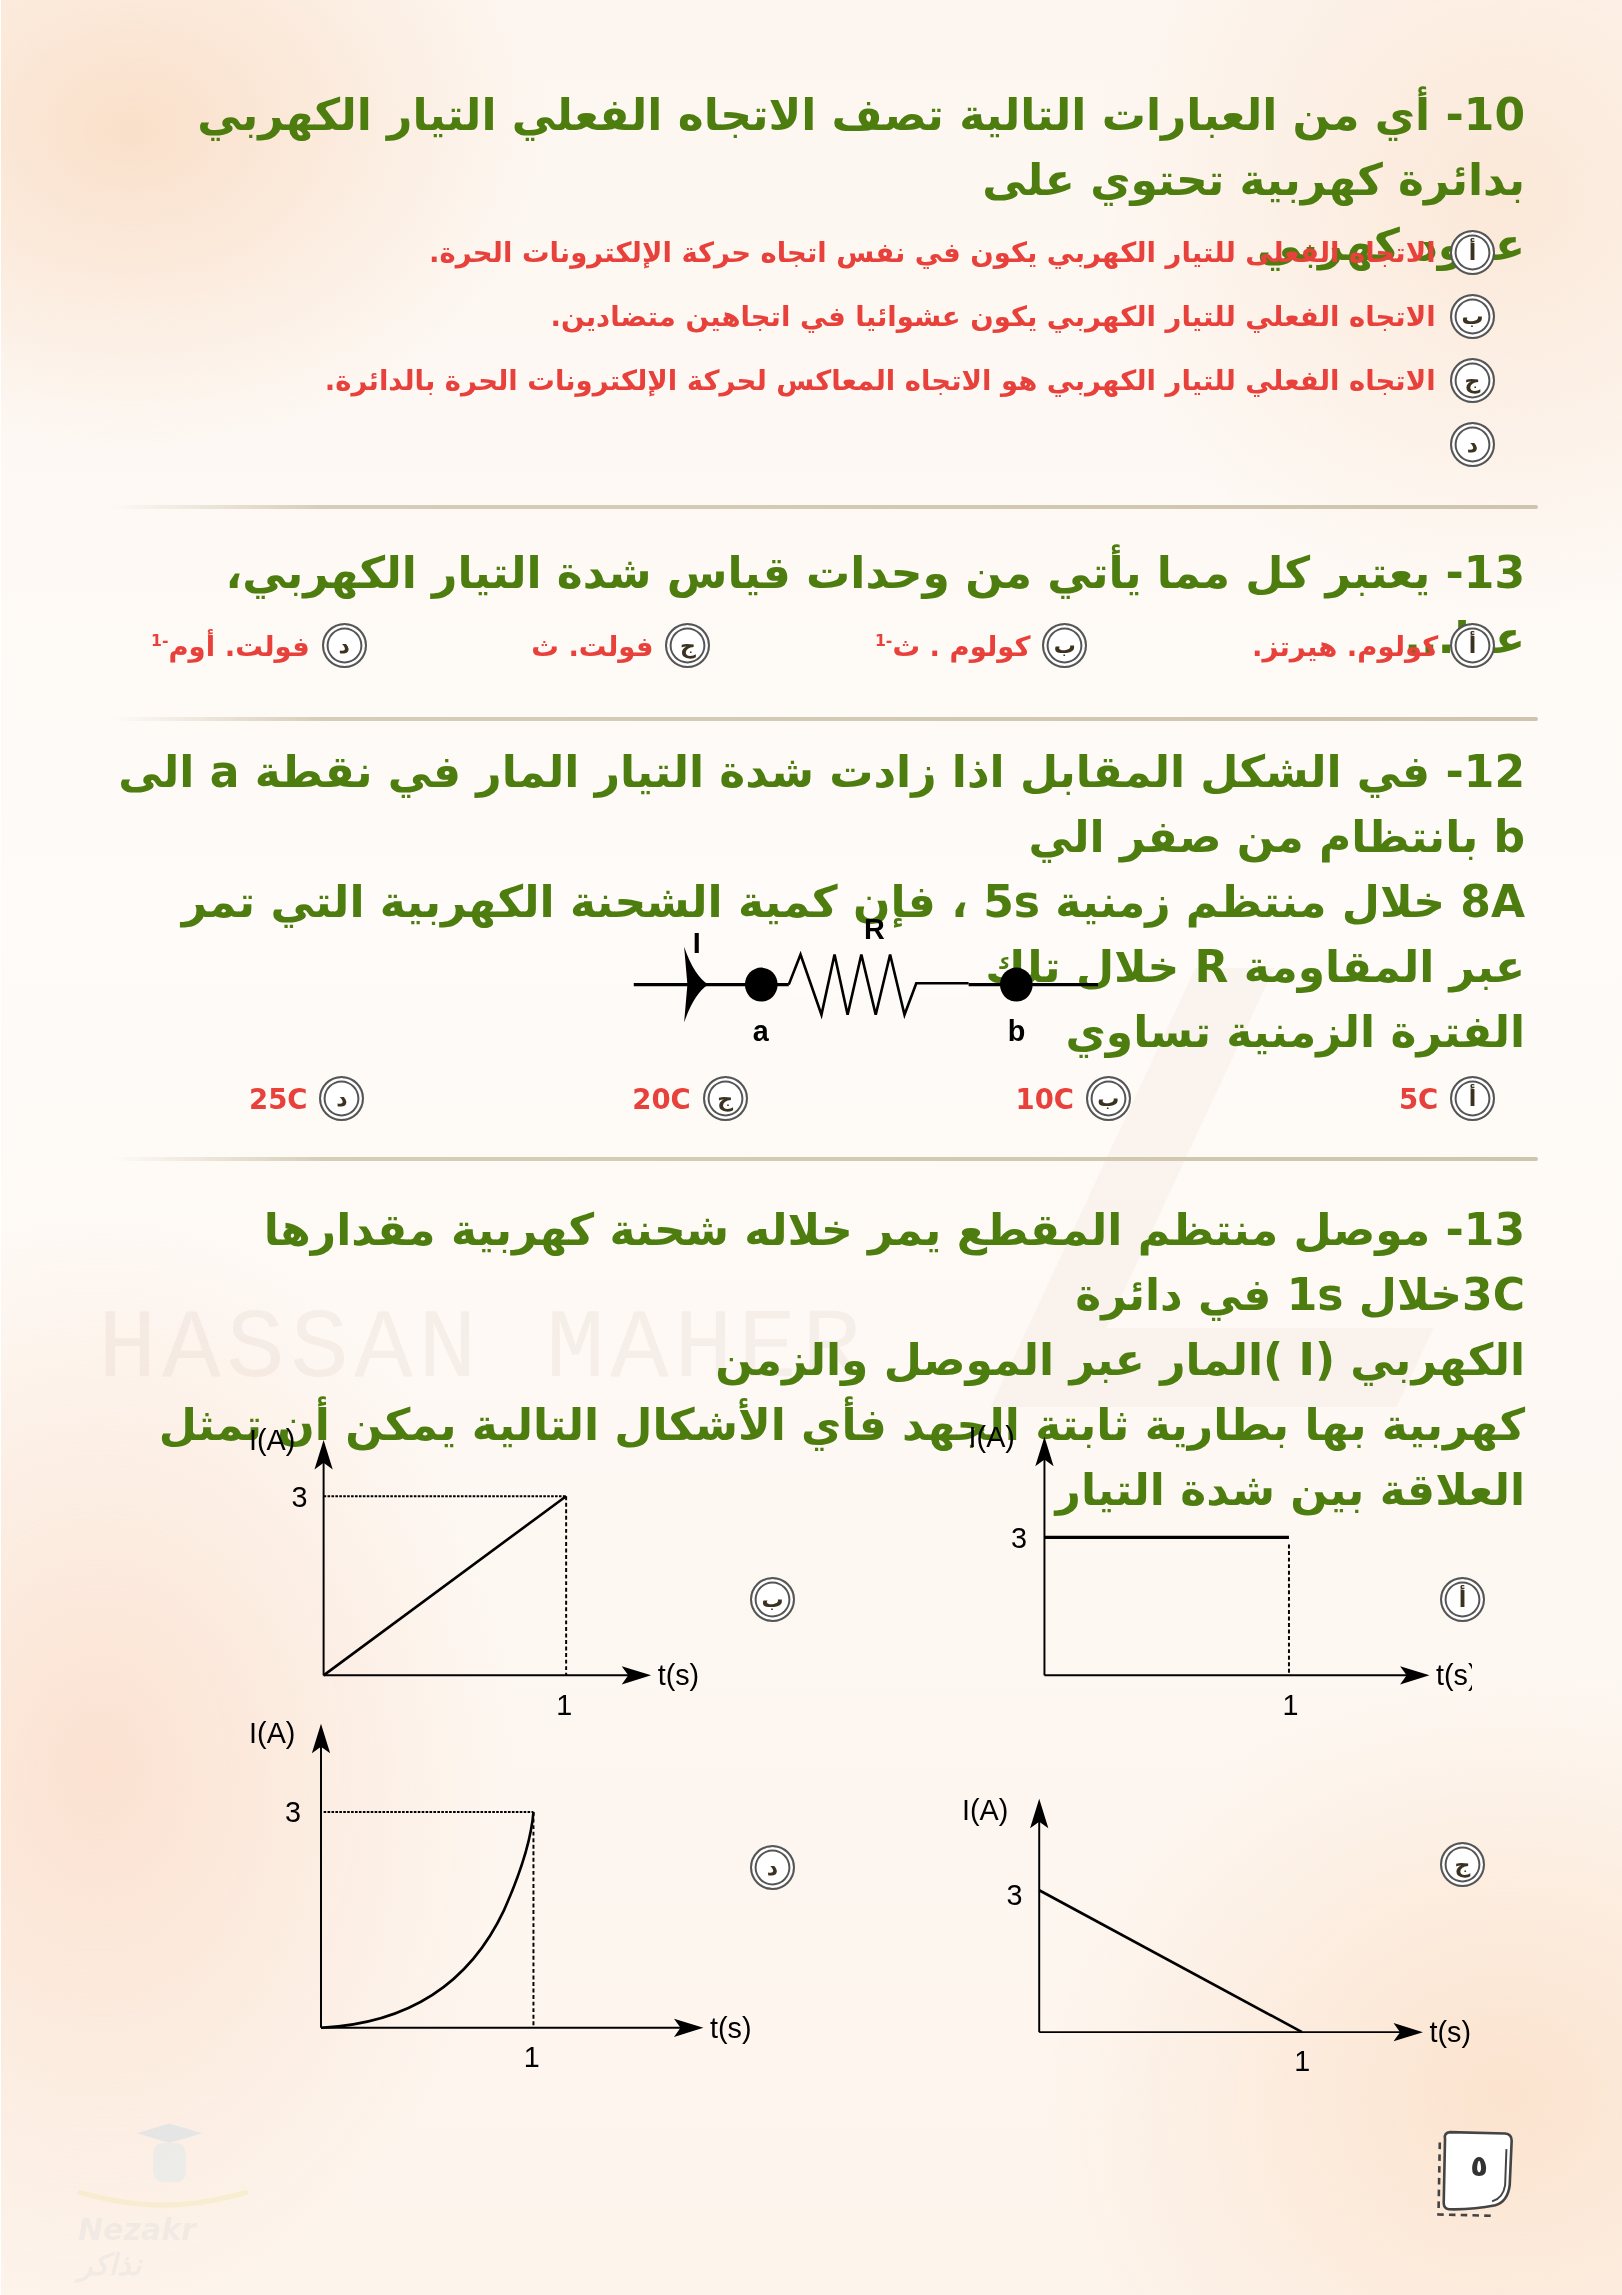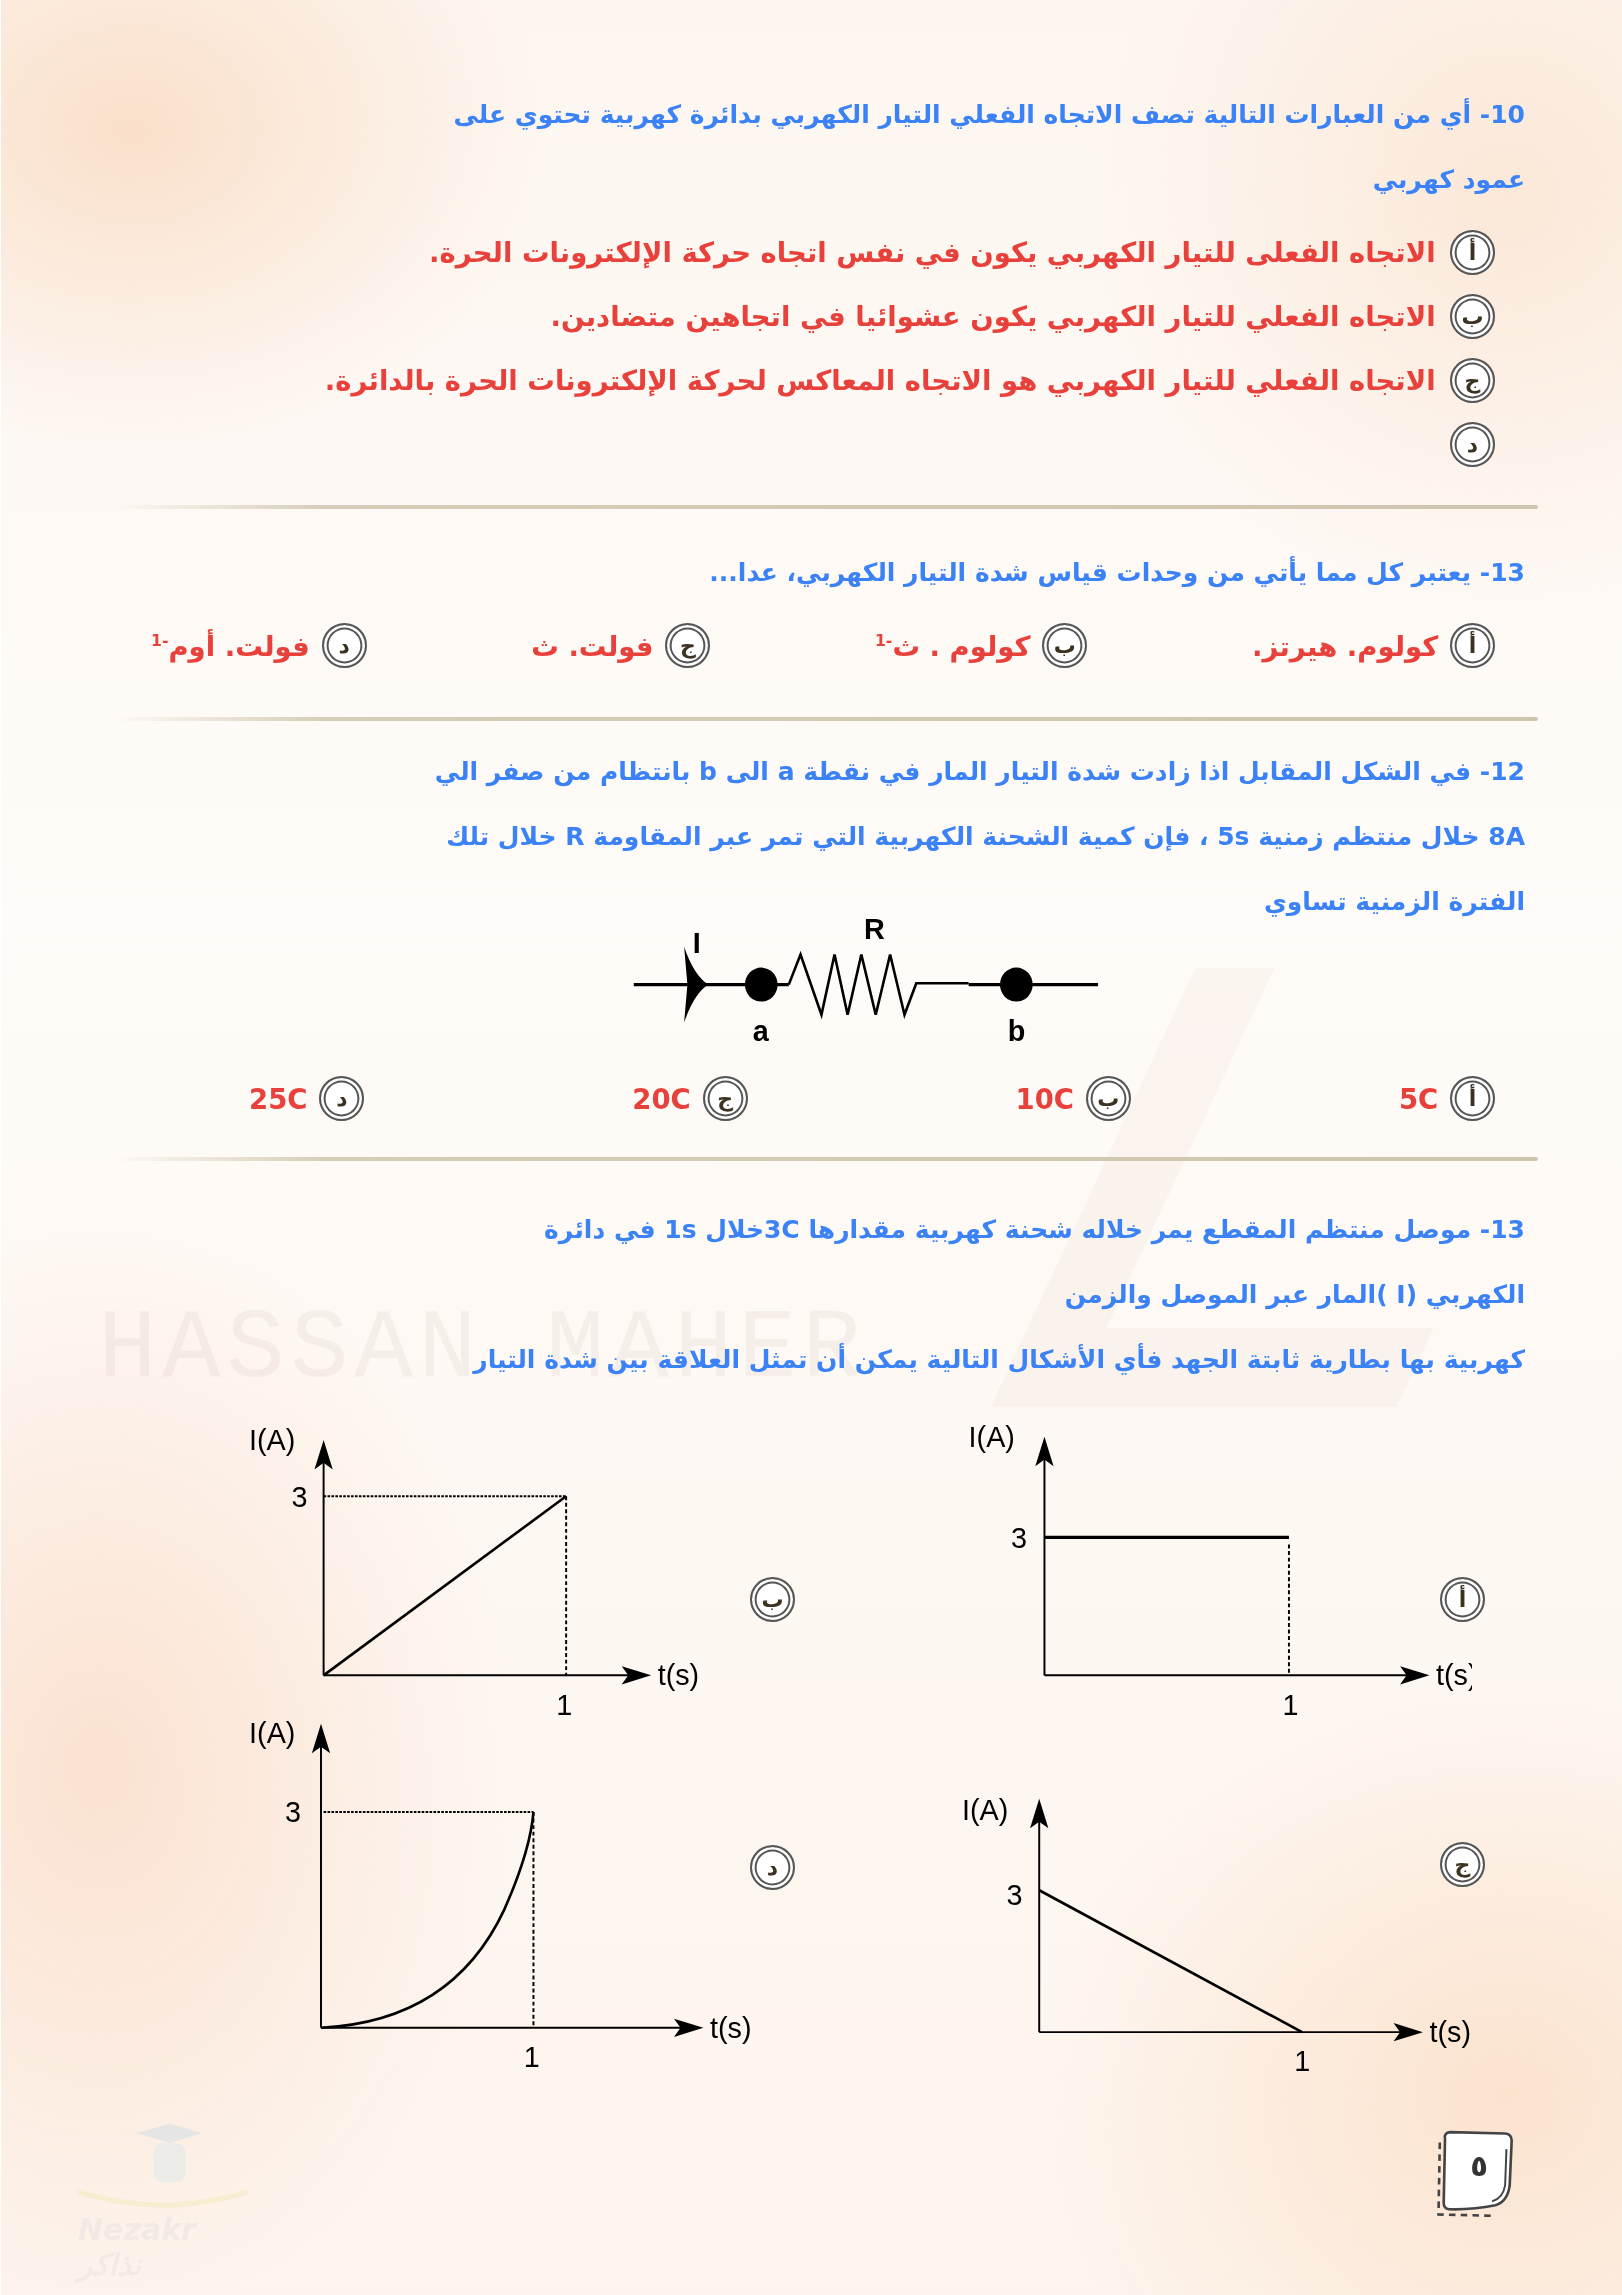--- a/index.html
+++ b/index.html
@@ -25,21 +25,21 @@
     color: rgba(200,180,160,0.14); font-weight: 400; margin-top: 12px;
   }
   .watermark .wm-shape {
     position: absolute; right: 39px; top: 0; width: 327px; height: 360px;
     border-left: 79px solid rgba(220,200,180,0.12);
     border-bottom: 79px solid rgba(220,200,180,0.12);
     transform: skewX(-25deg);
   }
   .q {
     position: absolute; right: 98px; left: 111px;
-    font-weight: 700; font-size: 25px; line-height: 65px; color: #3b82f6;
+    font-weight: 700; font-size: 44px; line-height: 65px; color: #4d7c0f;
     font-family: "DejaVu Sans", sans-serif;
   }
   .opt-list { position: absolute; right: 128px; left: 111px; }
   .opt-row {
     display: flex; align-items: center; gap: 14.4px; height: 64px;
   }
   .badge {
     width: 41px; height: 41px; border-radius: 50%;
     border: 2.6px solid #555; box-shadow: inset 0 0 0 2.6px #fff, inset 0 0 0 4.6px #555;
     background: #fff; display: flex; align-items: center; justify-content: center;

